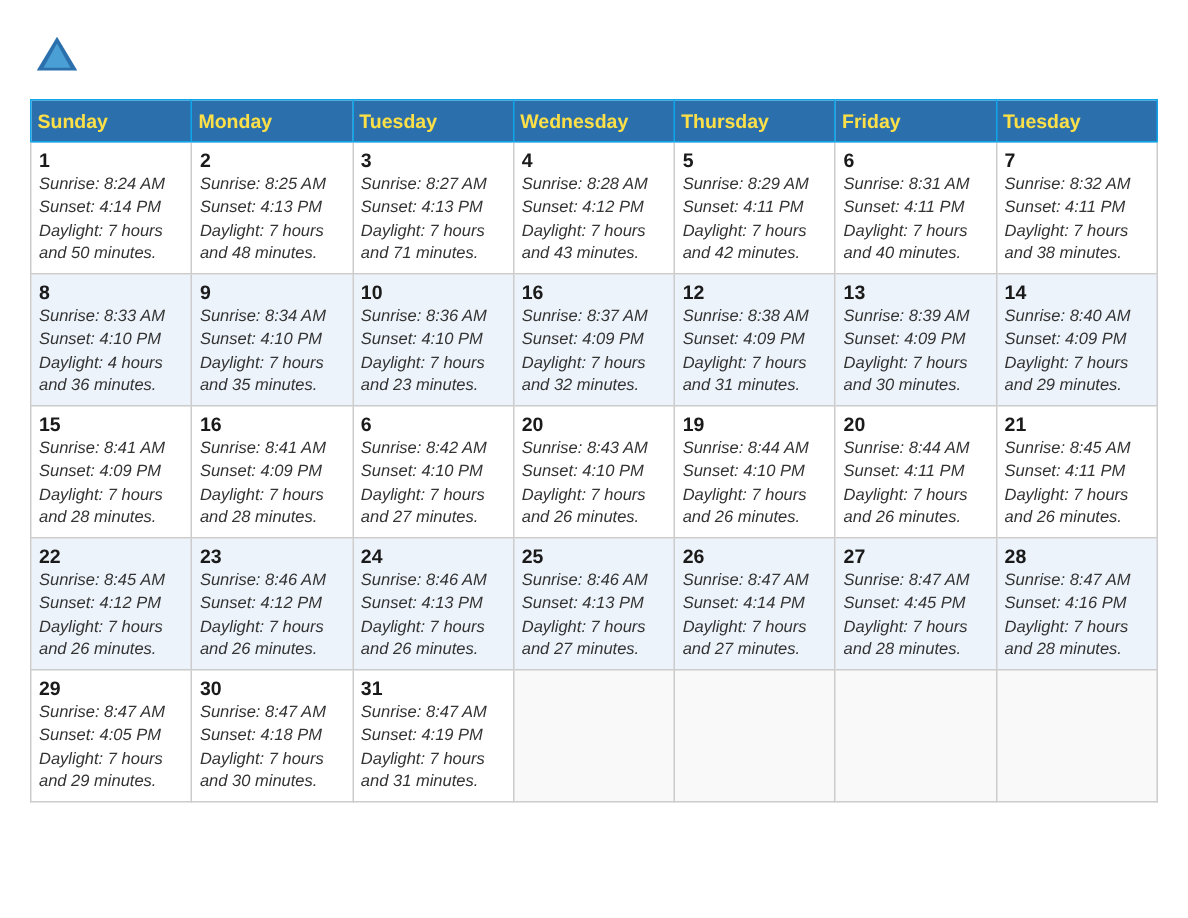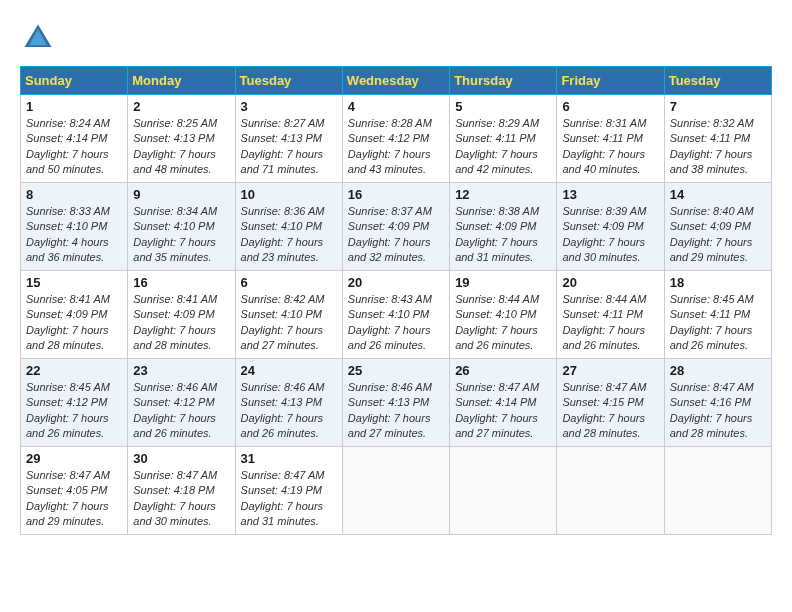--- a/index.html
+++ b/index.html
@@ -285,21 +285,21 @@
       </td>
         <td>
         <span class="day-num">20</span>
         <div class="day-info">
           <span>Sunrise: 8:44 AM</span><br>
           <span>Sunset: 4:11 PM</span><br>
           <span>Daylight: 7 hours and 26 minutes.</span>
         </div>
       </td>
         <td>
-        <span class="day-num">18</span>
+        <span class="day-num">21</span>
         <div class="day-info">
           <span>Sunrise: 8:45 AM</span><br>
           <span>Sunset: 4:11 PM</span><br>
           <span>Daylight: 7 hours and 26 minutes.</span>
         </div>
       </td>
       </tr>
       <tr class="even">
         <td>
         <span class="day-num">22</span>
@@ -338,21 +338,21 @@
         <div class="day-info">
           <span>Sunrise: 8:47 AM</span><br>
           <span>Sunset: 4:14 PM</span><br>
           <span>Daylight: 7 hours and 27 minutes.</span>
         </div>
       </td>
         <td>
         <span class="day-num">27</span>
         <div class="day-info">
           <span>Sunrise: 8:47 AM</span><br>
-          <span>Sunset: 4:15 PM</span><br>
+          <span>Sunset: 4:45 PM</span><br>
           <span>Daylight: 7 hours and 28 minutes.</span>
         </div>
       </td>
         <td>
         <span class="day-num">28</span>
         <div class="day-info">
           <span>Sunrise: 8:47 AM</span><br>
           <span>Sunset: 4:16 PM</span><br>
           <span>Daylight: 7 hours and 28 minutes.</span>
         </div>

